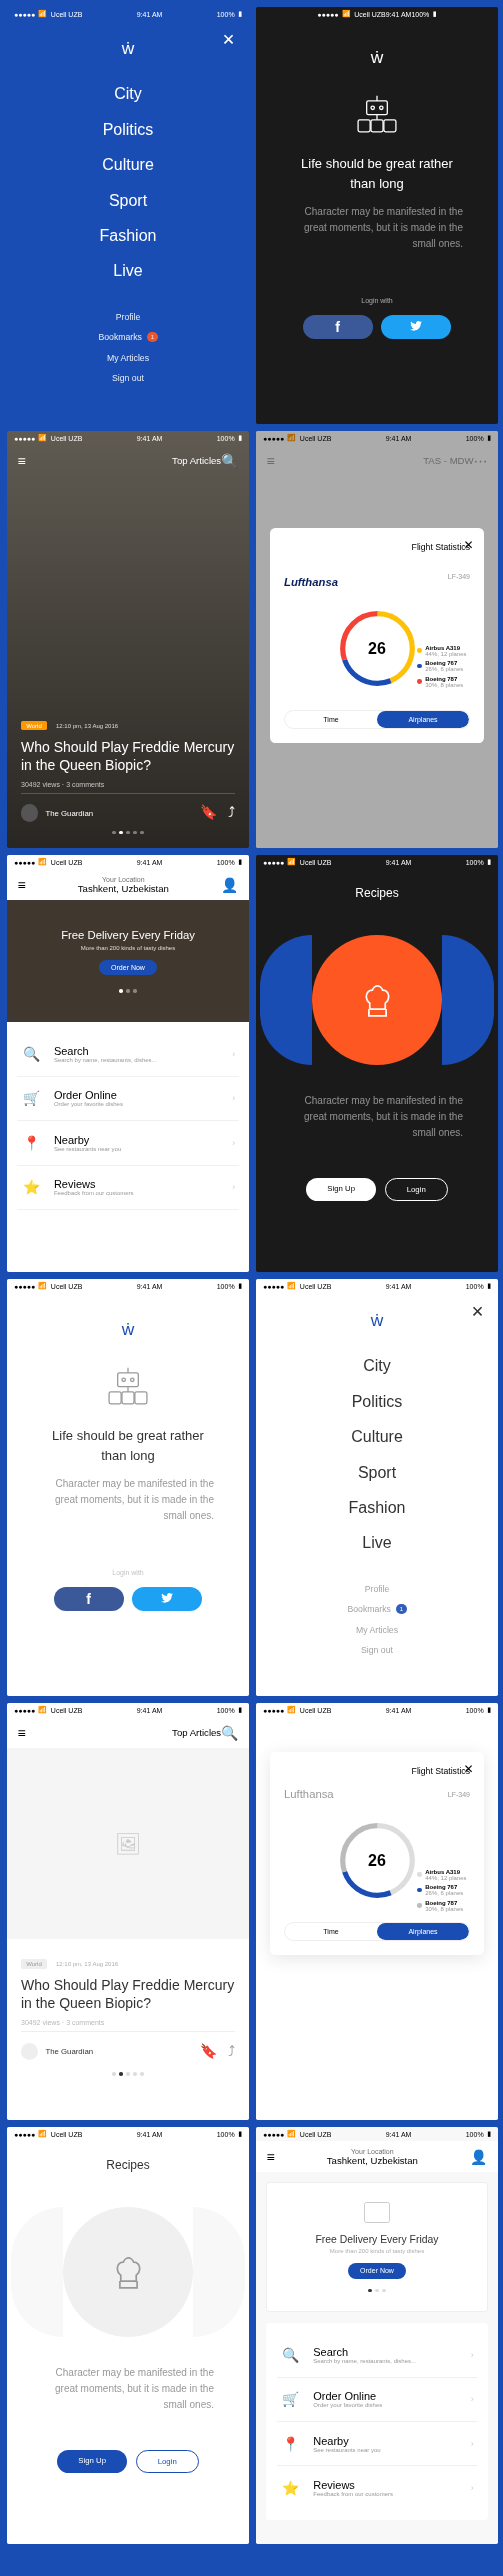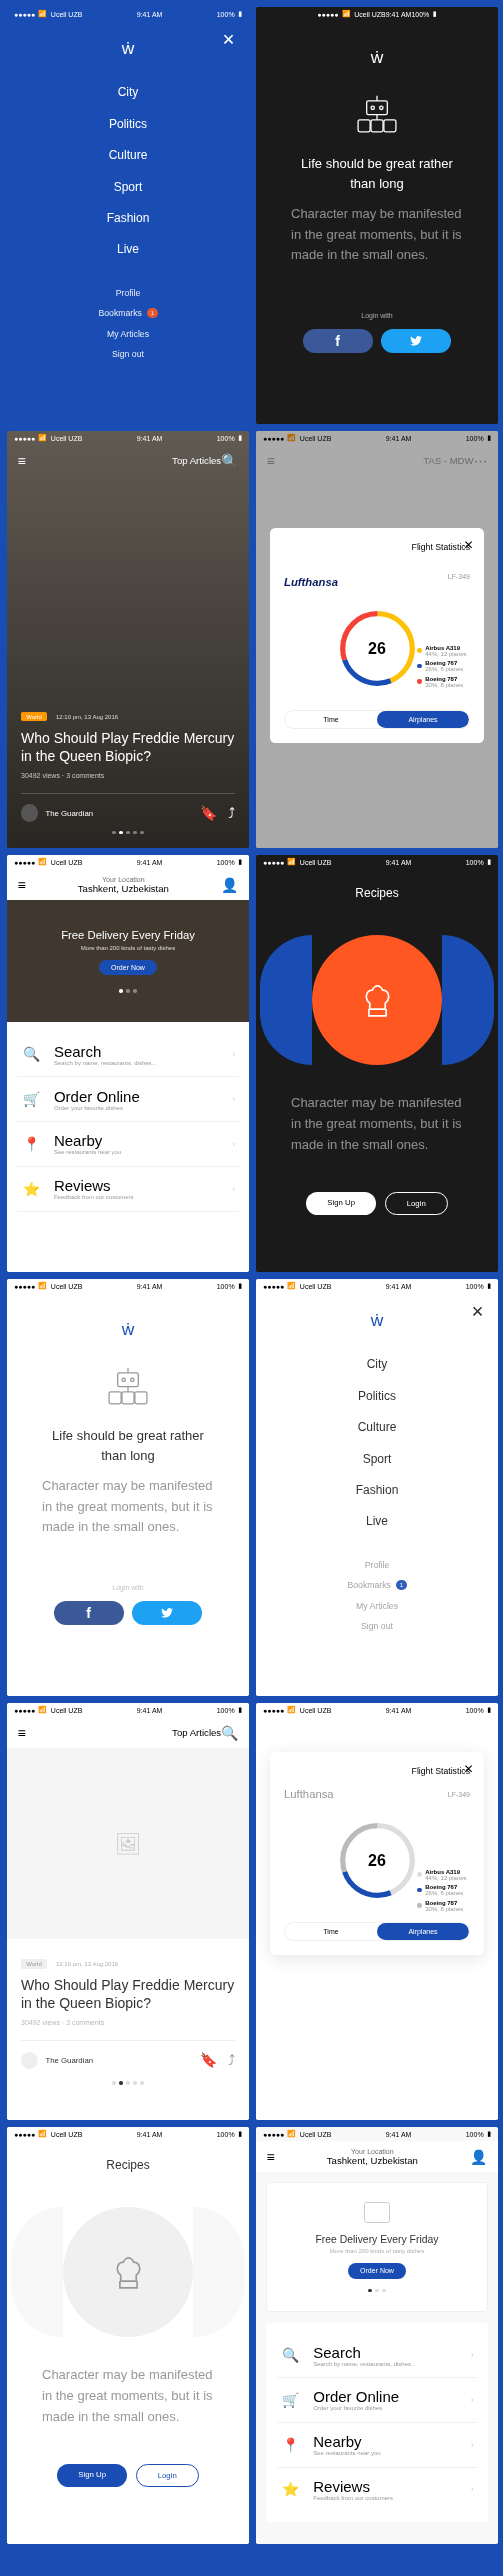--- a/index.html
+++ b/index.html
@@ -11,45 +11,45 @@
 .status.light{color:#000}
 .status-l,.status-r{display:flex;gap:3.5px;align-items:center}
 .navbar{height:31px;display:flex;align-items:center;justify-content:space-between;padding:0 10.4px}
 .nav-title{font-size:9.6px;text-align:right;flex:1}
 .nav-sub{font-size:7px;opacity:.6}
 
 
 .s1{background:#1a4db3;color:#fff}
 .logo-w{font-size:17.4px;font-weight:300;text-align:center}
 .menu-list{padding:17.4px 0;text-align:center}
-.menu-item{padding:8.7px 0;font-size:12px;font-weight:300}
+.menu-item{padding:8.7px 0;font-size:16px;font-weight:300}
 .menu-sec{padding:5.2px 0;font-size:8.7px;font-weight:400;opacity:.9;display:flex;justify-content:center;align-items:center;gap:5.2px}
 .badge{background:#ff5722;color:#fff;width:10.4px;height:10.4px;border-radius:50%;font-size:6px;display:inline-flex;align-items:center;justify-content:center}
 .close-x{position:absolute;top:24px;right:14px;font-size:15.6px;color:#fff}
 
 
 .s2{background:#1a1a1a;color:#fff;display:flex;flex-direction:column;align-items:center}
 .robot-icon{margin:26px 0 17.4px}
 .splash-title{font-size:13px;text-align:center;font-weight:300;padding:0 35px;line-height:1.5}
-.splash-sub{font-size:13px;text-align:left;opacity:.5;padding:10.4px 35px;line-height:1.6}
+.splash-sub{font-size:10px;text-align:right;opacity:.5;padding:10.4px 35px;line-height:1.6}
 .login-with{font-size:7px;opacity:.6;margin-top:35px}
 .social-btns{display:flex;gap:8.7px;margin-top:10.4px}
 .social-btn{width:70px;height:24px;border-radius:12px;display:flex;align-items:center;justify-content:center;color:#fff}
 .fb{background:#3b5998}
 .tw{background:#1da1f2}
 
 
 .s3{background:#222;color:#fff}
 .s3 .bg{position:absolute;inset:0;background:linear-gradient(180deg,rgba(0,0,0,.3),rgba(0,0,0,.7)),#8a8275}
 .s3 .content{position:absolute;bottom:0;left:0;right:0;padding:14px}
 .art-tag{background:#ff9800;color:#fff;font-size:6px;padding:1.7px 5.2px;border-radius:1.7px;display:inline-block}
 .art-date{font-size:6px;opacity:.8;margin-left:5.2px}
 .art-title{font-size:14px;font-weight:400;margin:7px 0;line-height:1.3}
 .art-meta{font-size:7px;opacity:.7}
-.art-footer{display:flex;align-items:center;justify-content:space-between;margin-top:14px;padding-top:10.4px;border-top:0.9px solid rgba(255,255,255,.2)}
+.art-footer{display:flex;justify-content:space-between;margin-top:5px;padding-top:10.4px;border-top:0.9px solid rgba(255,255,255,.2)}
 .avatar{width:17.4px;height:17.4px;border-radius:50%;background:#555}
 .source{font-size:7.8px;margin-left:7px}
 .dots{display:flex;gap:3.5px;justify-content:center;margin-top:8.7px}
 .dot{width:3.5px;height:3.5px;border-radius:50%;background:rgba(255,255,255,.4)}
 .dot.active{background:#fff}
 
 
 .s4{background:#f5f5f5}
 .s4 .dim{position:absolute;inset:0;background:rgba(0,0,0,.3)}
 .modal{background:#fff;border-radius:5.2px;margin:52px 14px;padding:14px;position:relative}
@@ -68,21 +68,21 @@
 
 
 .s5{background:#fff}
 .hero{height:122px;background:linear-gradient(rgba(0,0,0,.4),rgba(0,0,0,.4)),#6b5d4f;display:flex;flex-direction:column;align-items:center;justify-content:center;color:#fff}
 .hero-title{font-size:11.3px;font-weight:400}
 .hero-sub{font-size:6px;opacity:.8;margin:3.5px 0 8.7px}
 .order-btn{background:#1a4db3;color:#fff;font-size:7px;padding:4.3px 12px;border-radius:10.4px}
 .feature-list{padding:10.4px}
 .feature{display:flex;align-items:center;gap:10.4px;padding:10.4px 3.5px;border-bottom:0.9px solid #f0f0f0}
 .feature-icon{width:22.6px;height:22.6px;display:flex;align-items:center;justify-content:center}
-.feature-title{font-size:15px;font-weight:500}
+.feature-title{font-size:11px;font-weight:500}
 .feature-sub{font-size:6px;color:#999}
 .chev{margin-left:auto;color:#ccc;font-size:8.7px}
 
 
 .s6{background:#1a1a1a;color:#fff;display:flex;flex-direction:column;align-items:center}
 .big-circle{width:130px;height:130px;border-radius:50%;background:#ff5722;margin:35px 0 17.4px;display:flex;align-items:center;justify-content:center;position:relative}
 .side-circle{position:absolute;width:52px;height:130px;background:#1a4db3}
 .side-l{left:-52px;border-radius:65px 0 0 65px}
 .side-r{right:-52px;border-radius:0 65px 65px 0}
 .btn-row{display:flex;gap:8.7px;margin-top:26px}

